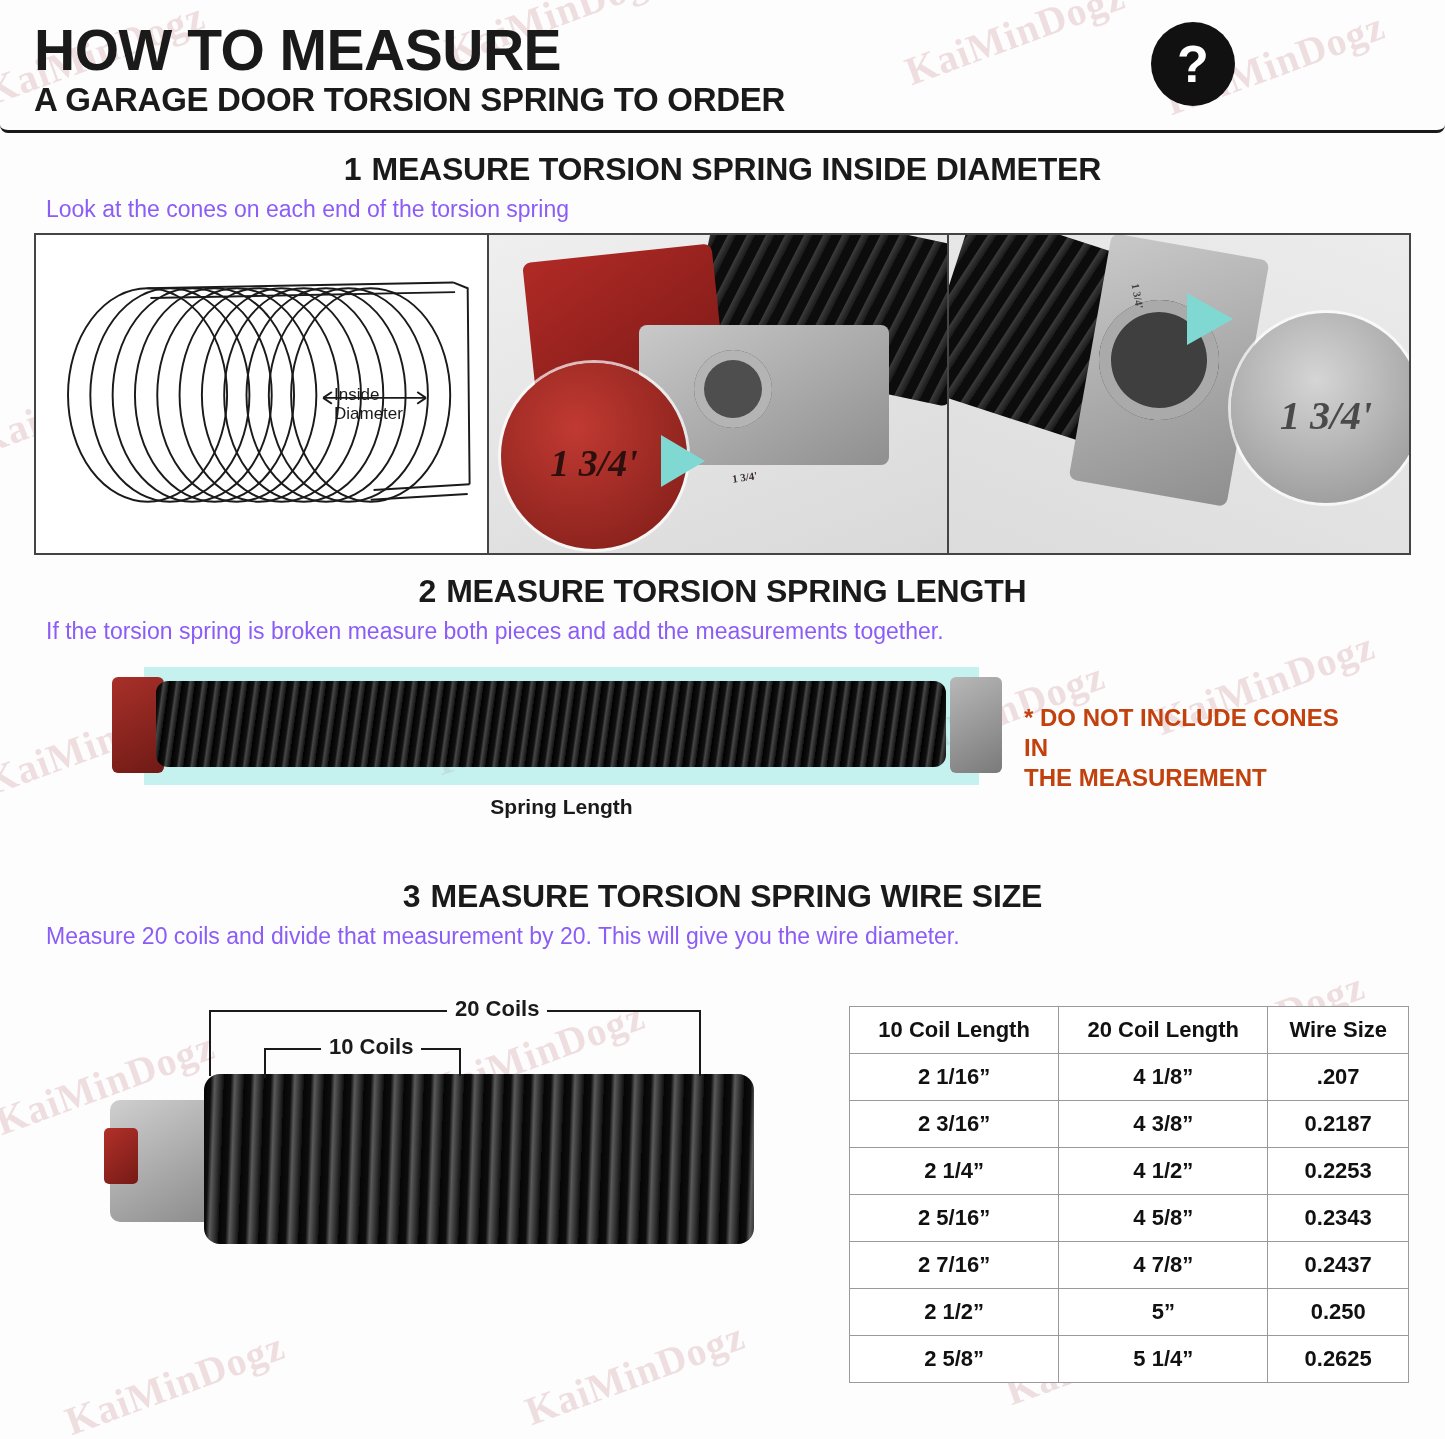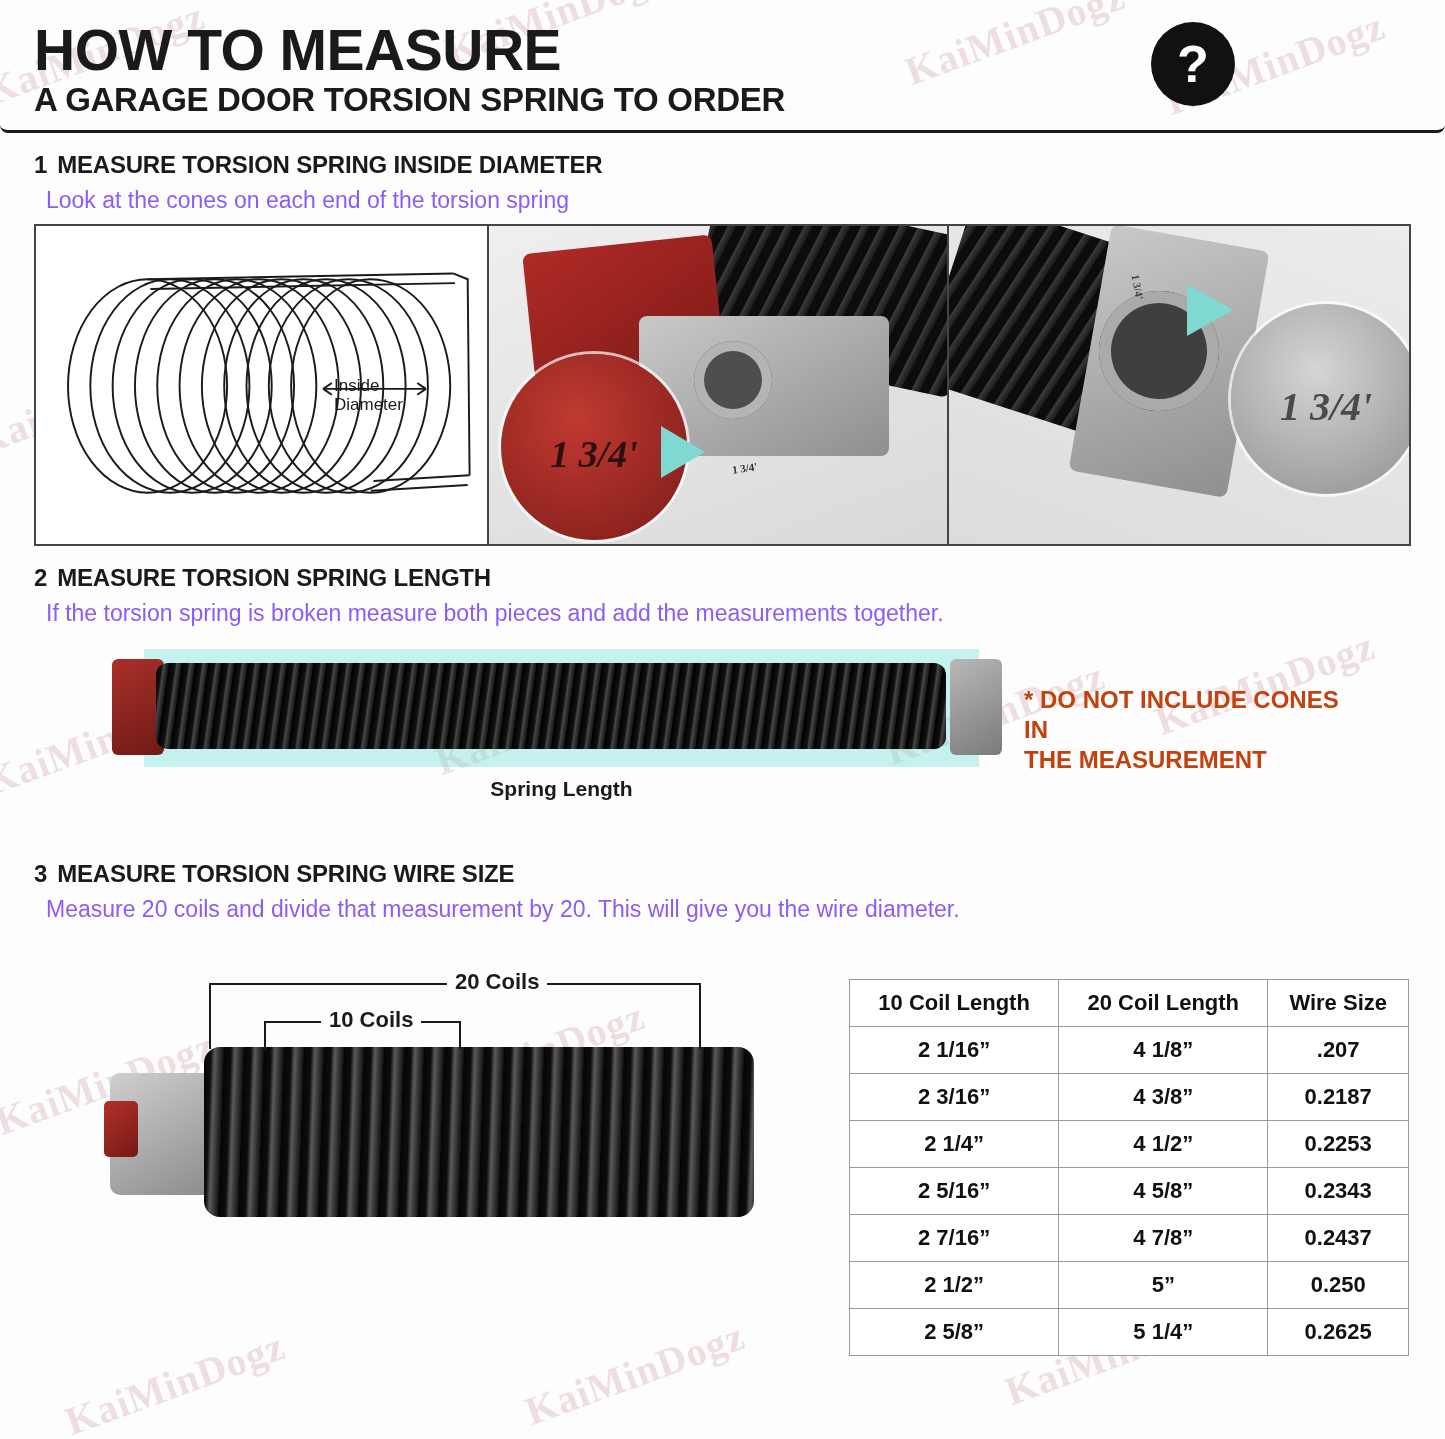--- a/index.html
+++ b/index.html
@@ -67,24 +67,25 @@
     font-size: 52px;
     font-weight: bold;
     display: flex;
     align-items: center;
     justify-content: center;
   }
 
   
   .section { position: relative; z-index: 10; padding: 0 34px; }
   .sec-head {
-    font-size: 24px;
+    font-size: 32px;
     font-weight: bold;
     letter-spacing: -0.2px;
     margin: 18px 0 2px 0;
+    text-align: center;
   }
   .sec-num { margin-right: 10px; }
   .sec-sub {
     font-size: 23px;
     margin: 8px 0 10px 12px;
     color: #8b5cf6;
   }
 
   
   .panels {

